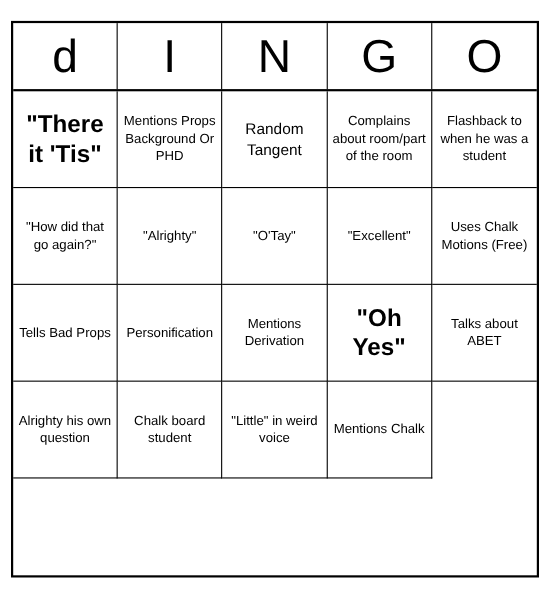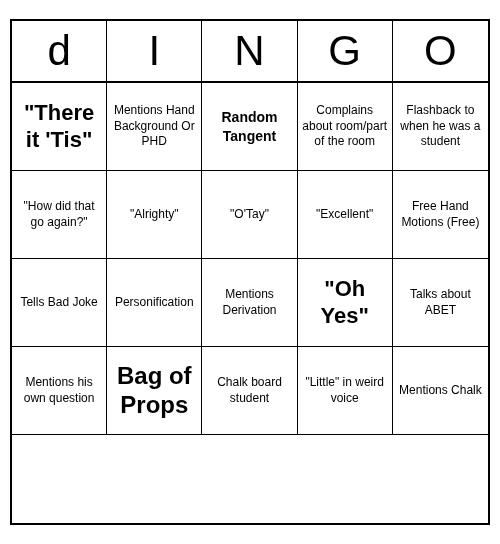--- a/index.html
+++ b/index.html
@@ -48,41 +48,41 @@
     }
     .bingo-cell:nth-child(5n) { border-right: none; }
     .bingo-cell:nth-child(n+21) { border-bottom: none; }
     .large-text {
       font-size: 22px;
       font-weight: bold;
       line-height: 1.2;
     }
     .medium-text {
       font-size: 14px;
-      font-weight: bold;
+      font-weight: normal;
       line-height: 1.3;
     }
   </style>
 </head>
 <body>
 
 <div class="bingo-card">
   <div class="bingo-header">
   <div class="header-cell">d</div>
       <div class="header-cell">I</div>
       <div class="header-cell">N</div>
       <div class="header-cell">G</div>
       <div class="header-cell">O</div>
     </div>
   <div class="bingo-grid">
       <div class="bingo-cell">
         <span class="large-text">"There it 'Tis"</span>
       </div>
       <div class="bingo-cell">
-        <span>Mentions Hand Background Or PHD</span>
+        <span>Mentions Props Background Or PHD</span>
       </div>
       <div class="bingo-cell">
         <span class="medium-text">Random Tangent</span>
       </div>
       <div class="bingo-cell">
         <span>Complains about room/part of the room</span>
       </div>
       <div class="bingo-cell">
         <span>Flashback to when he was a student</span>
       </div>
@@ -92,42 +92,39 @@
       <div class="bingo-cell">
         <span>"Alrighty"</span>
       </div>
       <div class="bingo-cell">
         <span>"O'Tay"</span>
       </div>
       <div class="bingo-cell">
         <span>"Excellent"</span>
       </div>
       <div class="bingo-cell">
-        <span>Free Hand Motions (Free)</span>
+        <span>Uses Chalk Motions (Free)</span>
       </div>
       <div class="bingo-cell">
-        <span>Tells Bad Joke</span>
+        <span>Tells Bad Props</span>
       </div>
       <div class="bingo-cell">
         <span>Personification</span>
       </div>
       <div class="bingo-cell">
         <span>Mentions Derivation</span>
       </div>
       <div class="bingo-cell">
         <span class="large-text">"Oh Yes"</span>
       </div>
       <div class="bingo-cell">
         <span>Talks about ABET</span>
       </div>
       <div class="bingo-cell">
-        <span>Mentions his own question</span>
-      </div>
-      <div class="bingo-cell">
-        <span class="large-text" style="font-size: 24px;">Bag of Props</span>
+        <span>Alrighty his own question</span>
       </div>
       <div class="bingo-cell">
         <span>Chalk board student</span>
       </div>
       <div class="bingo-cell">
         <span>"Little" in weird voice</span>
       </div>
       <div class="bingo-cell">
         <span>Mentions Chalk</span>
       </div>

